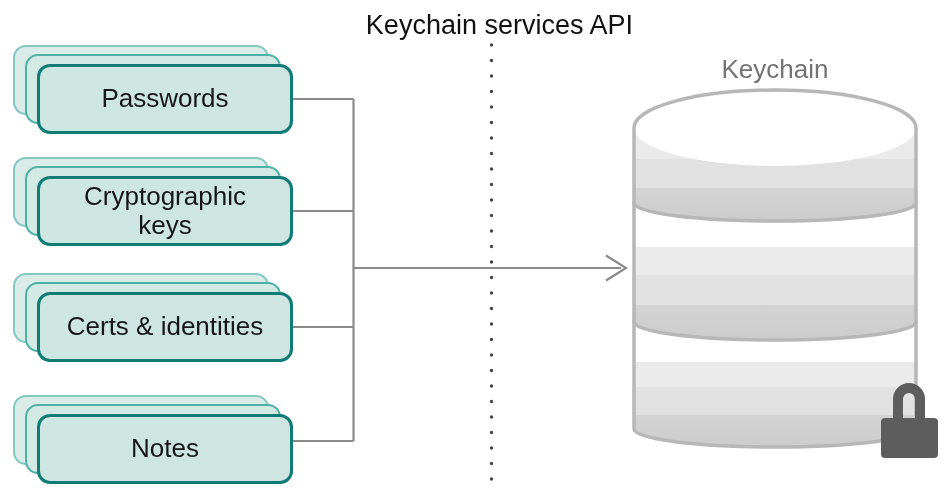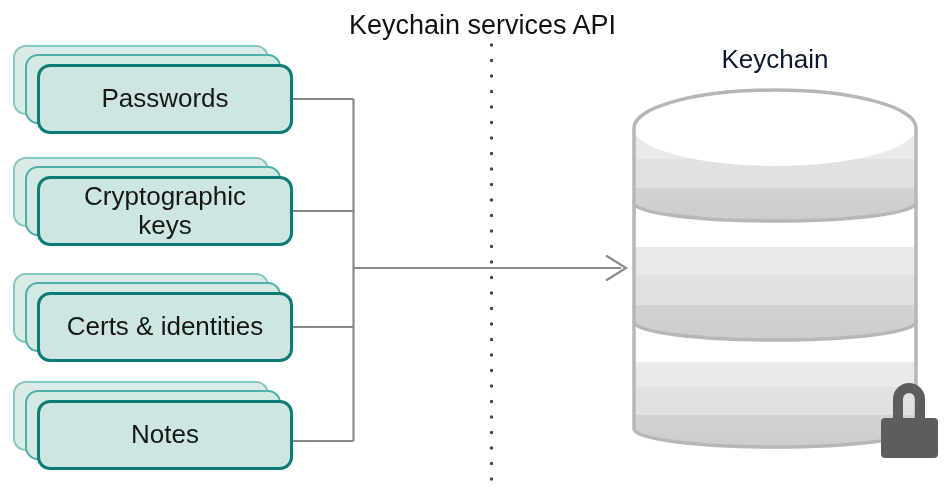--- a/index.html
+++ b/index.html
@@ -18,33 +18,33 @@
   .lines-svg {
     position: absolute;
     left: 0;
     top: 0;
   }
   .diagram-title {
     position: absolute;
     left: 349px;
     top: 10px;
     width: 284px;
-    text-align: left;
+    text-align: right;
     font-size: 27px;
     color: #111111;
     white-space: nowrap;
   }
   .db-label {
     position: absolute;
     left: 675px;
-    top: 44px;
+    top: 54px;
     width: 200px;
     text-align: center;
     font-size: 26px;
-    color: #0f172a;
+    color: #737373;
   }
   .card-group {
     position: absolute;
     left: 37px;
     width: 239px;
     height: 70px;
   }
   .card-layer {
     position: absolute;
     width: 256px;
@@ -76,21 +76,21 @@
     padding: 0 16px;
   }
   .card-label {
     font-size: 26px;
     line-height: 1.12;
     color: #161616;
   }
   .pos-card-0 { top: 64px; }
   .pos-card-1 { top: 176px; }
   .pos-card-2 { top: 292px; }
-  .pos-card-3 { top: 400px; padding-left: 39px; }
+  .pos-card-3 { top: 414px; padding-left: 39px; }
 </style>
 </head>
 <body>
 
 <div class="canvas">
 
   <svg class="lines-svg" width="951" height="503" viewBox="0 0 951 503">
     <defs>
       <linearGradient id="diskGrad" x1="0" y1="0" x2="0" y2="1">
         <stop offset="0" stop-color="#ffffff"></stop>

